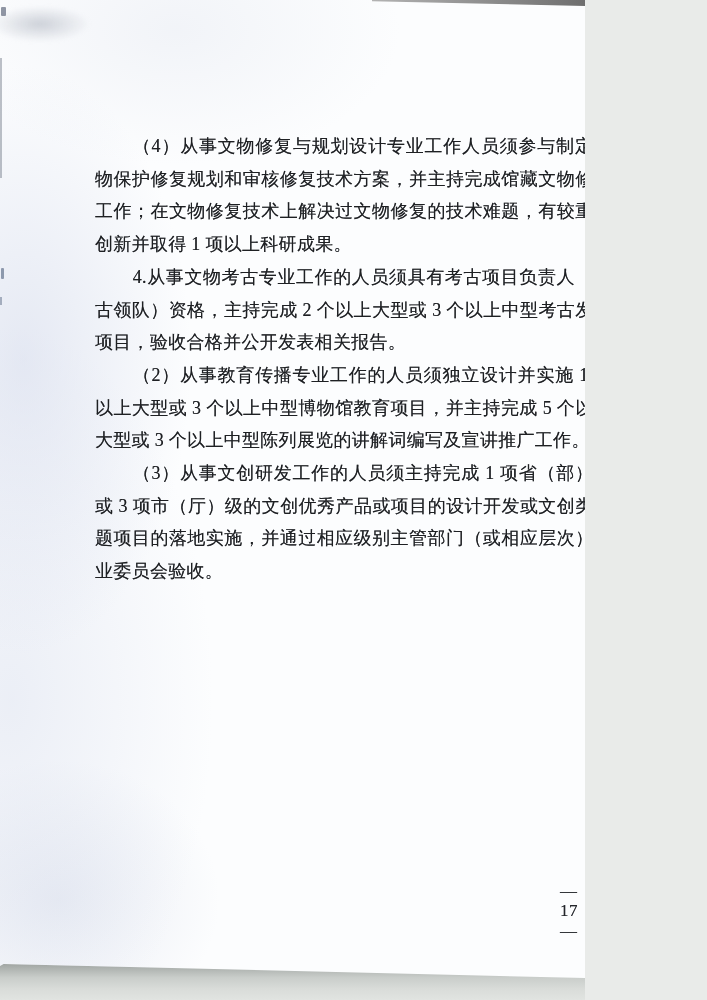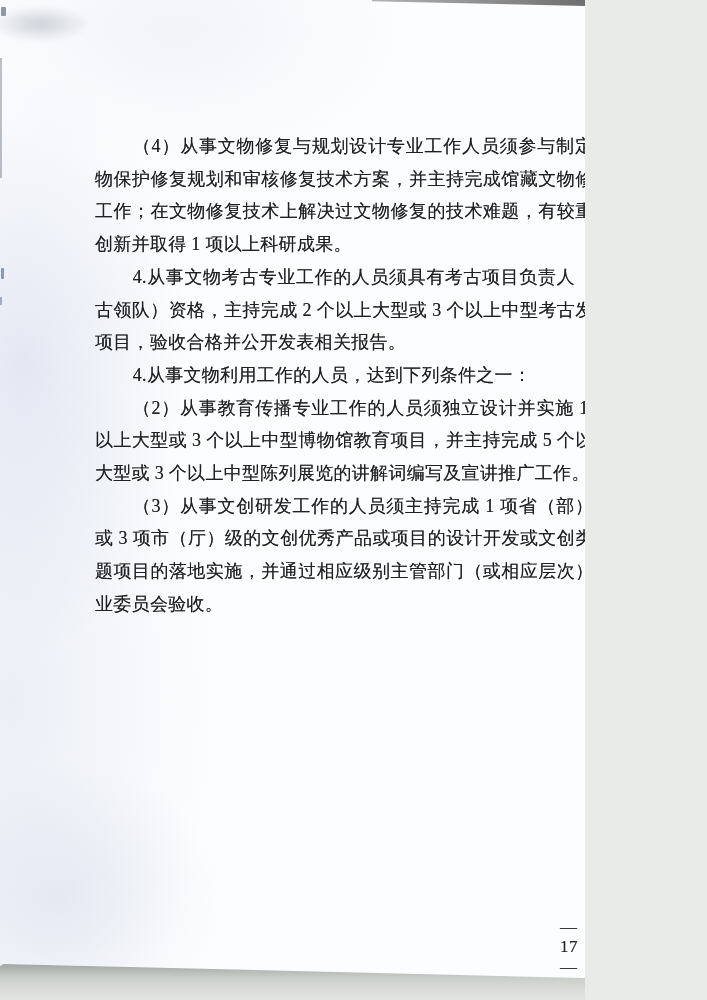--- a/index.html
+++ b/index.html
@@ -63,21 +63,21 @@
   .text-block p {
     margin: 0;
     font-size: 18px;
     line-height: 32.7px;
     text-align: justify;
     text-indent: 2.1em;
     letter-spacing: 0.3px;
     text-shadow: 0 0 0.5px rgba(25,28,35,0.65);
   }
   .page-number {
-    position: absolute; left: 560px; top: 917px;
+    position: absolute; left: 560px; top: 881px;
     font-size: 17px;
     letter-spacing: 0.5px;
     color: #24262b;
     text-shadow: 0 0 0.4px rgba(25,28,35,0.6);
   }
 </style>
 </head>
 <body>
 
 <div class="scan">
@@ -86,21 +86,20 @@
   <div class="paper">
     <div class="smudge"></div>
     <div class="edge-strip"></div>
     <div class="speck-a"></div>
     <div class="speck-b"></div>
     <div class="speck-c"></div>
 
     <div class="text-block">
       <p>（4）从事文物修复与规划设计专业工作人员须参与制定文物保护修复规划和审核修复技术方案，并主持完成馆藏文物修复工作；在文物修复技术上解决过文物修复的技术难题，有较重要创新并取得 1 项以上科研成果。</p>
       <p>4.从事文物考古专业工作的人员须具有考古项目负责人（考古领队）资格，主持完成 2 个以上大型或 3 个以上中型考古发掘项目，验收合格并公开发表相关报告。</p>
-      <p>4.从事文物利用工作的人员，达到下列条件之一：</p>
       <p>（2）从事教育传播专业工作的人员须独立设计并实施 1 个以上大型或 3 个以上中型博物馆教育项目，并主持完成 5 个以上大型或 3 个以上中型陈列展览的讲解词编写及宣讲推广工作。</p>
       <p>（3）从事文创研发工作的人员须主持完成 1 项省（部）级或 3 项市（厅）级的文创优秀产品或项目的设计开发或文创类主题项目的落地实施，并通过相应级别主管部门（或相应层次）专业委员会验收。</p>
     </div>
 
     <div class="page-number">—17—</div>
   </div>
 
   <div class="top-wedge"></div>
 </div>
 

